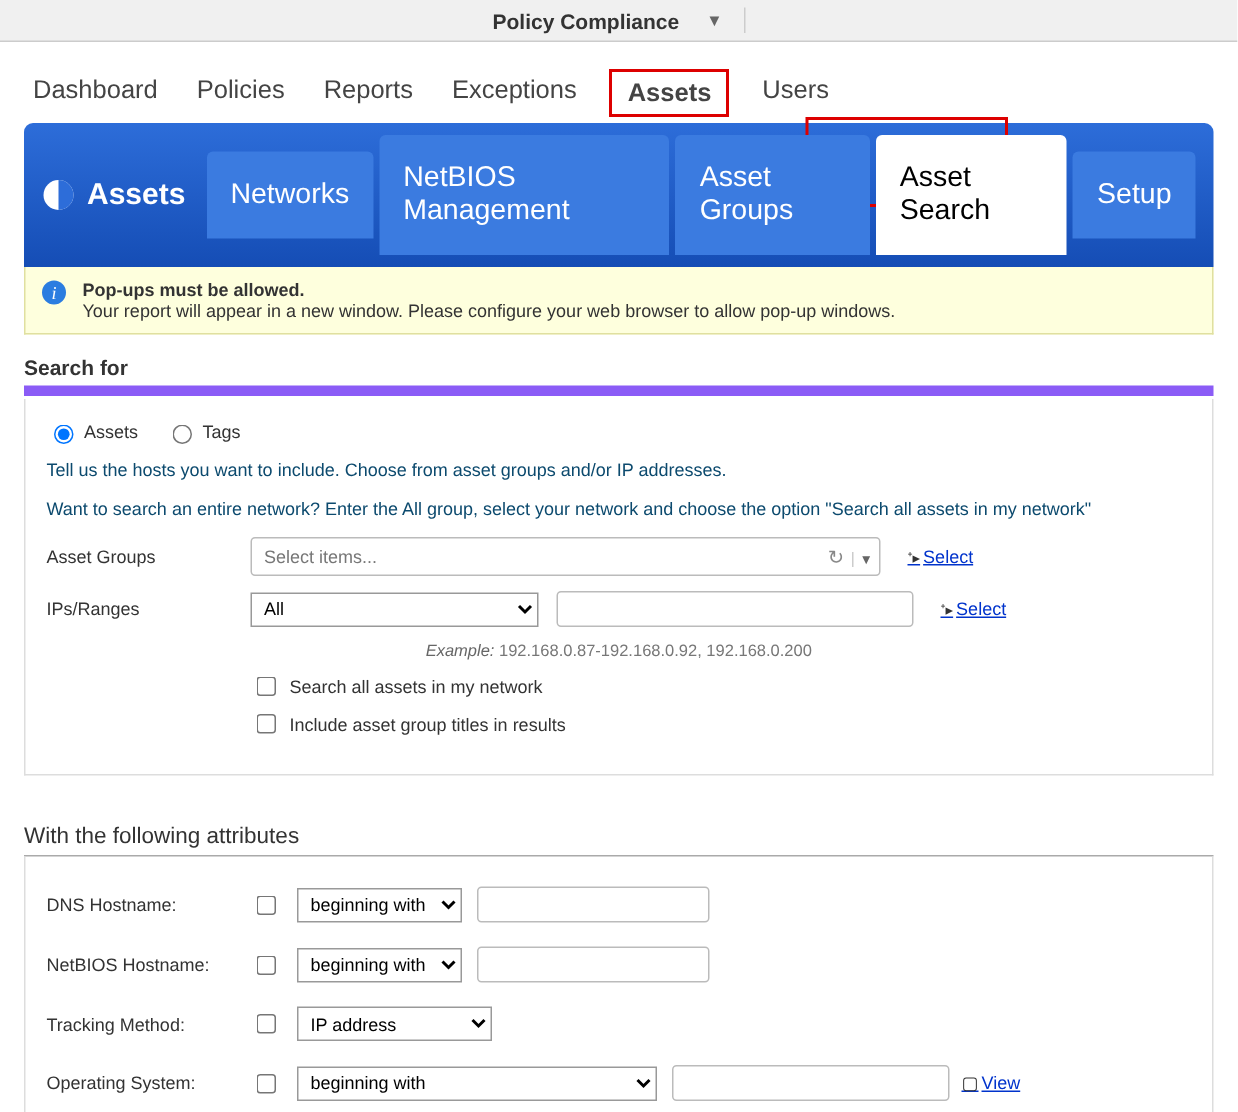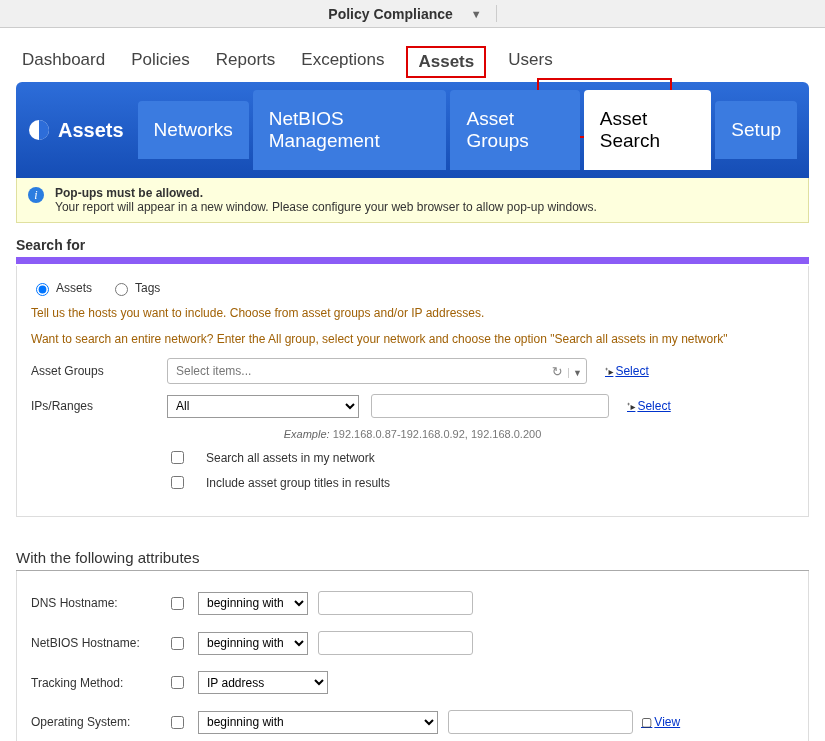--- a/index.html
+++ b/index.html
@@ -115,21 +115,21 @@
     border-bottom: 7px solid #8b5cf6;
     margin-bottom: 2px;
   }
   .panel {
     border: 1px solid #ddd;
     border-top: none;
     padding: 10px 14px 18px 14px;
     font-size: 12px;
     color: #333;
   }
-  .panel .intro { margin: 10px 0 12px 0; color:#a16207; }
+  .panel .intro { margin: 10px 0 12px 0; color:#0c4a6e; }
   .radio-row { display:flex; align-items:center; gap:4px; margin-top:4px;}
   .radio-row label { margin-right: 14px; color:#333; }
   .field-row {
     display: flex;
     align-items: center;
     margin: 10px 0;
   }
   .field-label {
     width: 136px;
     flex-shrink: 0;
@@ -174,21 +174,21 @@
     gap: 2px;
   }
   .sel-arrow { color:#333; font-size:10px; text-decoration:none; }
   .example {
     font-size: 11px;
     color: #777;
     text-align: center;
     margin: 4px 0 8px 0;
   }
   .example i { font-style: italic; color:#666;margin-top:36px;}
-  .cb-row { display:flex; align-items:center; margin: 6px 0 6px 136px; gap:19px; color:#333;}
+  .cb-row { display:flex; align-items:center; margin: 6px 0 6px 136px; gap:6px; color:#333;}
   .attr-headline {
     font-weight: normal;
     font-size: 15px;
     border-bottom: 1px solid #aaa;
     padding: 14px 0 4px 0;
     margin-top: 18px;
   }
   .attr-row {
     display: flex;
     align-items: center;

